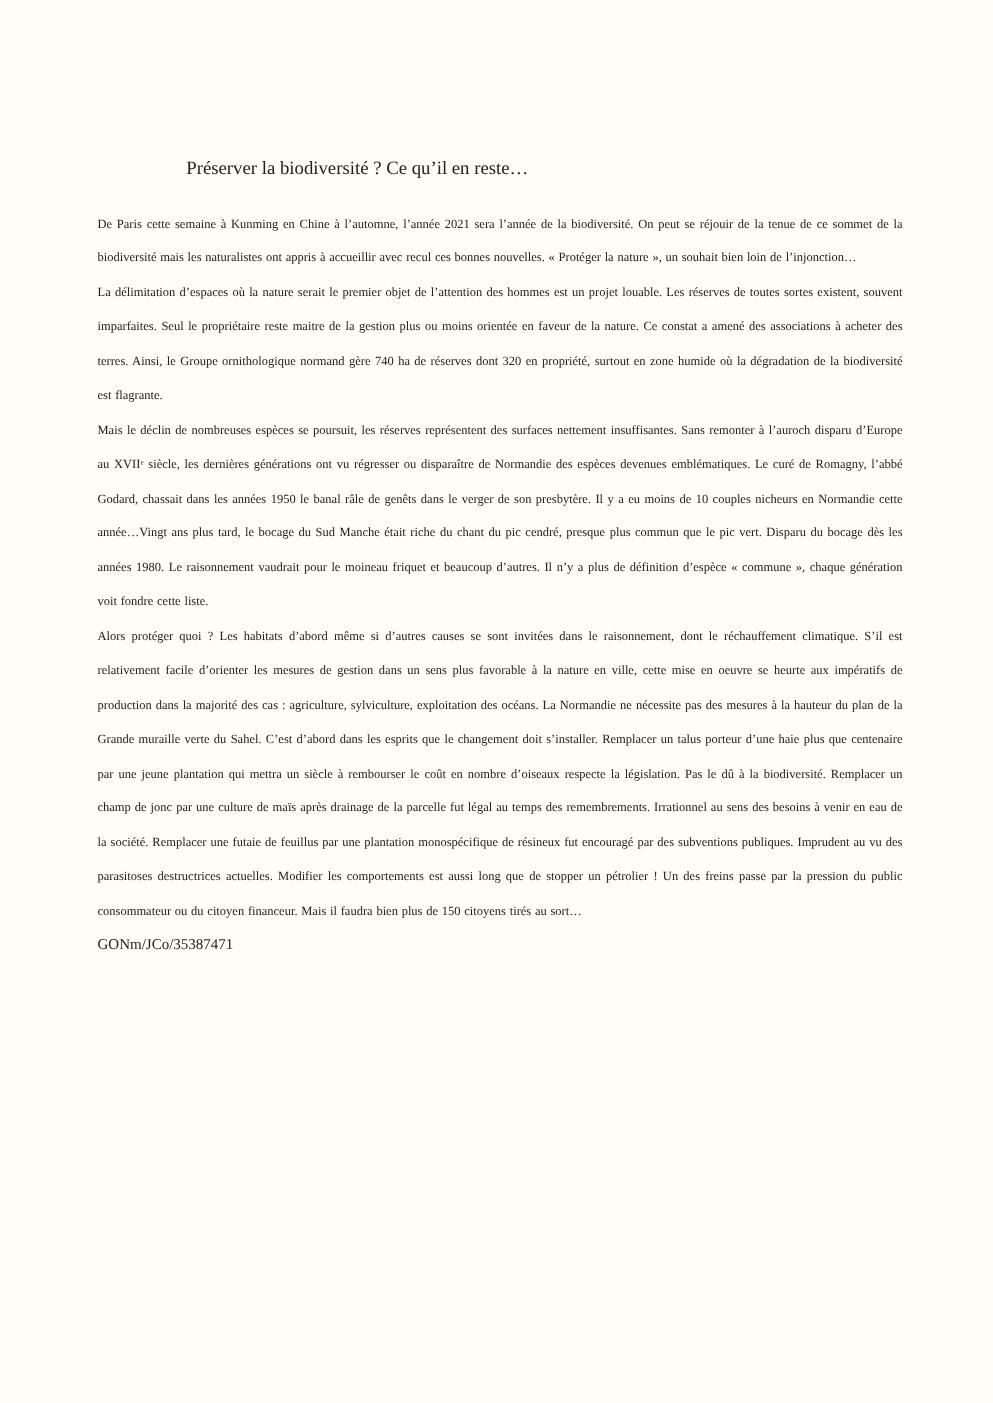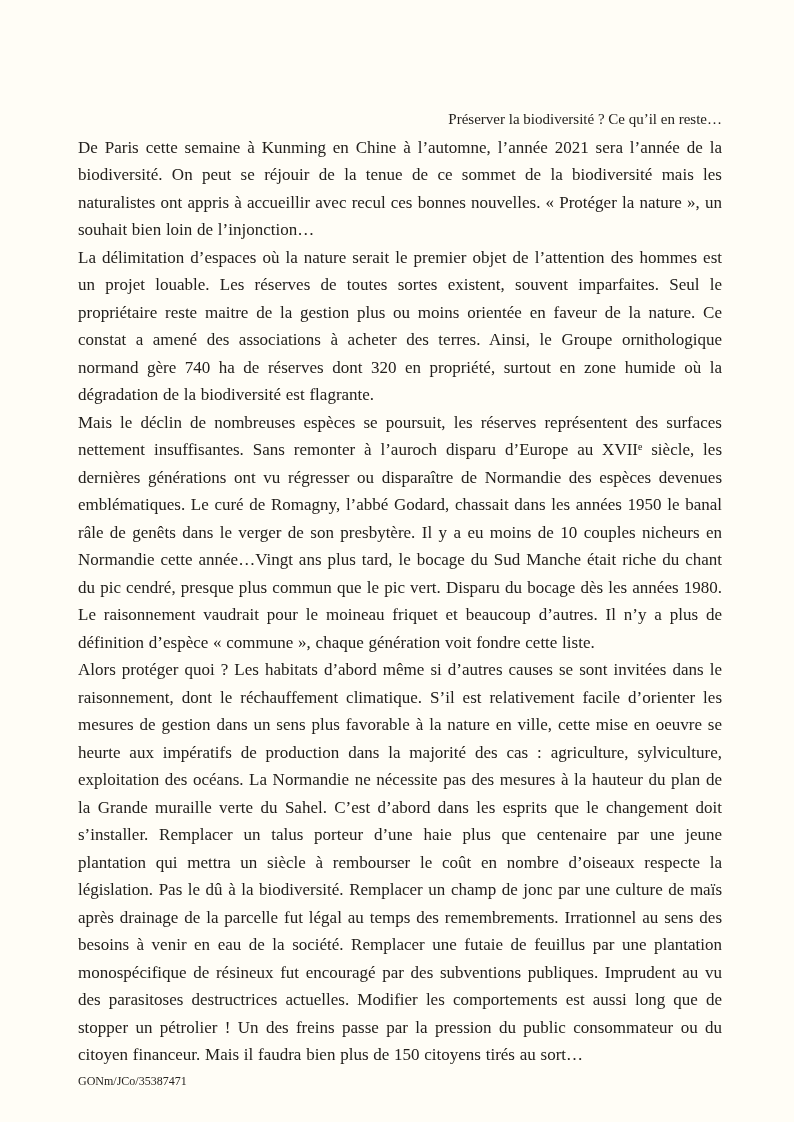--- a/index.html
+++ b/index.html
@@ -17,29 +17,29 @@
     font-family: "Liberation Serif", serif;
     color: var(--fg, #23201d);
   }
   .content {
     position: absolute;
     left: 78px;
     top: 106px;
     width: 644px;
   }
   .title {
-    margin: 0;
+    margin: 16px;
     font-size: 15px;
     line-height: 27.5px;
     text-indent: 55px;
-    text-align: right;
+    text-align: left;
   }
   .para {
     margin: 0;
-    font-size: 17px;
+    font-size: 10px;
     line-height: 27.5px;
     text-align: justify;
     word-spacing: 0.5px;
   }
   .footer-ref {
     margin: 0;
     padding-top: 2px;
     font-size: 12px;
     line-height: 20px;
     text-align: left;

